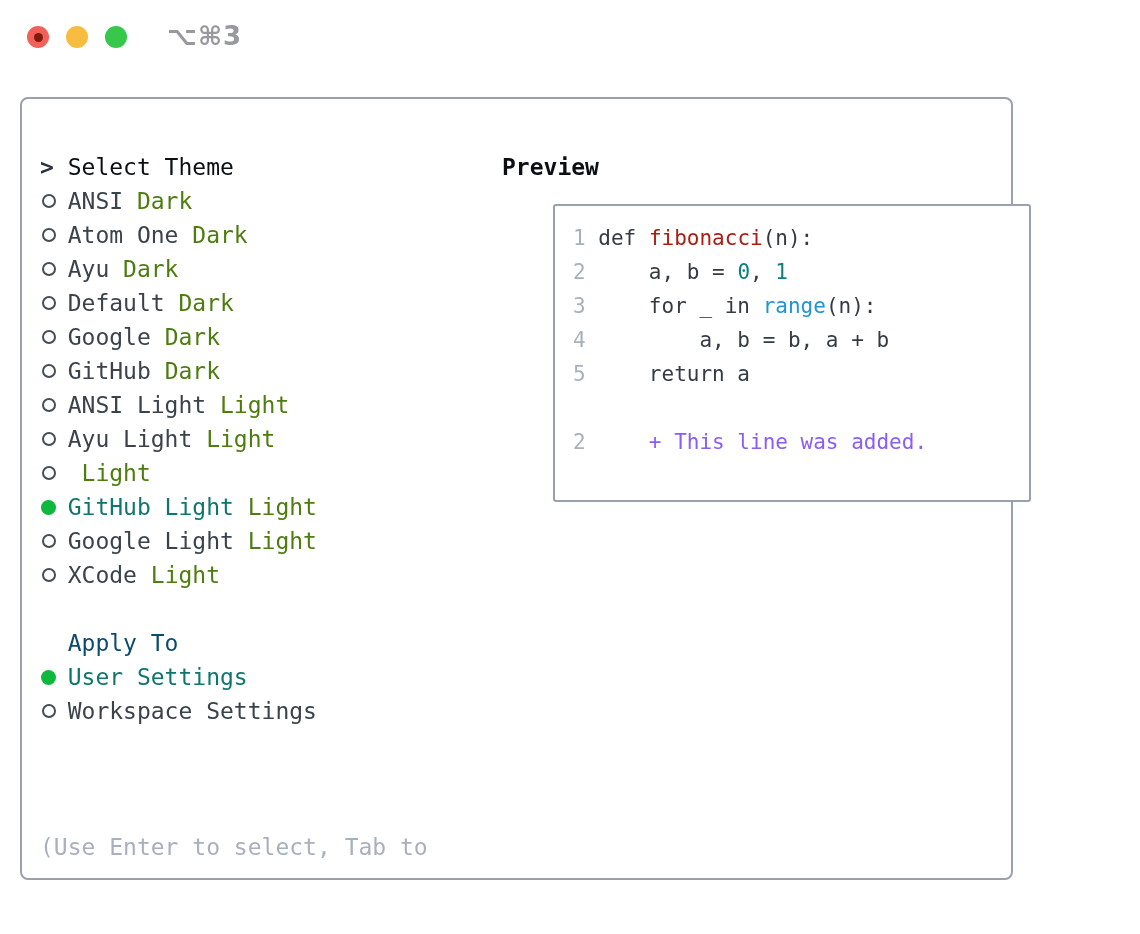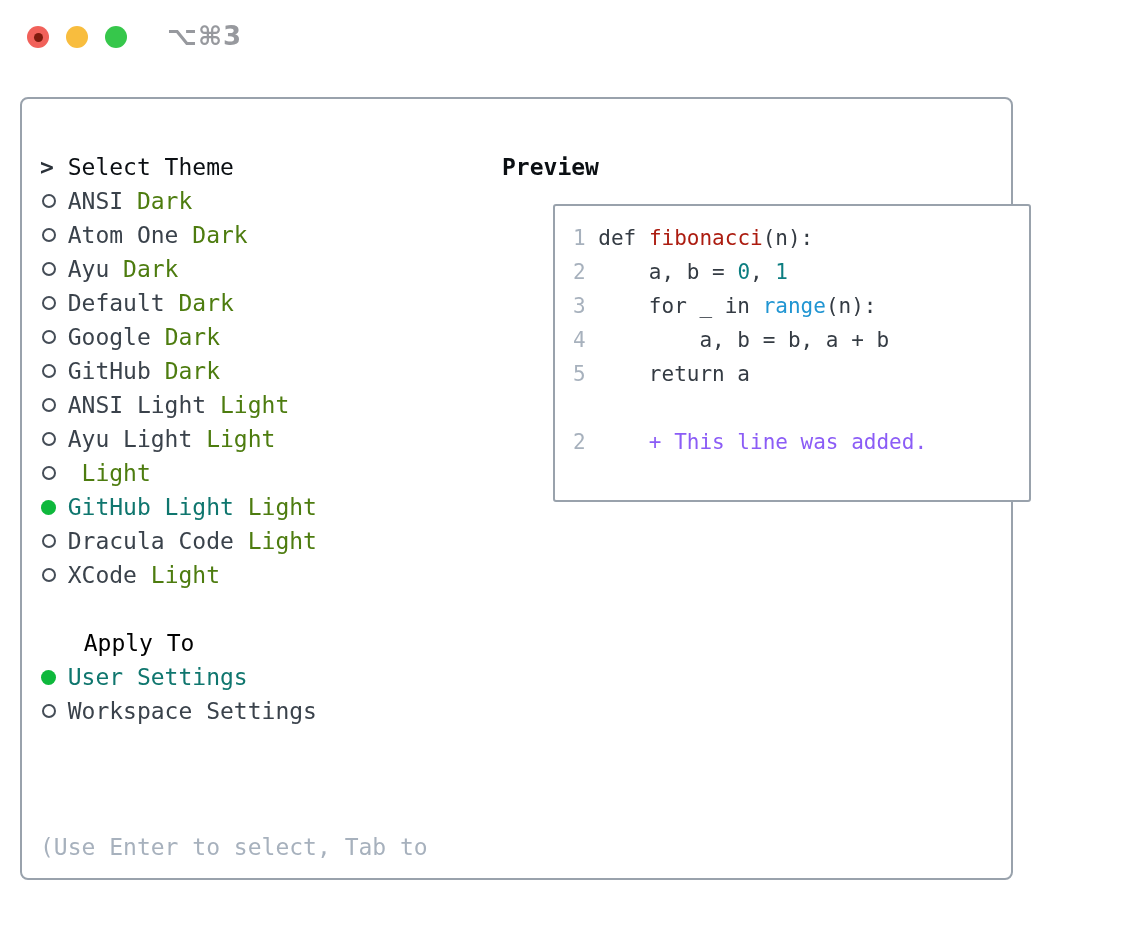--- a/index.html
+++ b/index.html
@@ -25,21 +25,21 @@
   .left{position:absolute;left:18px;top:51px;font-size:23px;line-height:34px;color:#3a424b;}
   .row{display:flex;align-items:center;height:34px;white-space:pre;}
   .marker{width:2ch;display:flex;align-items:center;flex:none;}
   .prompt{color:#2b323a;font-weight:bold;display:inline-block;}
   .hdr{color:#0b0f13;font-weight:normal;}
   .ring{width:14px;height:14px;box-sizing:border-box;border:2px solid #454d57;border-radius:50%;margin-left:2px;}
   .seldot{width:15px;height:15px;border-radius:50%;background:#0eb83c;margin-left:1px;}
   .item-name{color:#3a424b;}
   .item-name.sel{color:#0f766e;}
   .tag{color:#4d7c0f;margin-left:1ch;}
-  .apply-title{color:#000000;margin-left:16px;}
+  .apply-title{color:#0c4a6e;}
   .spacer{height:34px;}
   .hint{color:#a7b1bd;line-height:34px;white-space:pre;}
 
   
   .preview-title{position:absolute;left:480px;top:51px;height:34px;line-height:34px;
                  font-size:23px;font-weight:bold;color:#0b0f13;}
   .preview-box{position:absolute;left:487px;top:105px;width:478px;height:298px;box-sizing:border-box;
                border:2px solid #99a2ac;border-radius:3px;background:#ffffff;
                padding:15px 0 0 18px;overflow:hidden;margin-left:44px;}
   .pline{height:34px;line-height:34px;font-size:21px;white-space:pre;}
@@ -78,21 +78,21 @@
           <div class="row"><span class="marker"><span class="ring"></span></span><span class="item-name">ANSI</span><span class="tag">Dark</span></div>
           <div class="row"><span class="marker"><span class="ring"></span></span><span class="item-name">Atom One</span><span class="tag">Dark</span></div>
           <div class="row"><span class="marker"><span class="ring"></span></span><span class="item-name">Ayu</span><span class="tag">Dark</span></div>
           <div class="row"><span class="marker"><span class="ring"></span></span><span class="item-name">Default</span><span class="tag">Dark</span></div>
           <div class="row"><span class="marker"><span class="ring"></span></span><span class="item-name">Google</span><span class="tag">Dark</span></div>
           <div class="row"><span class="marker"><span class="ring"></span></span><span class="item-name">GitHub</span><span class="tag">Dark</span></div>
           <div class="row"><span class="marker"><span class="ring"></span></span><span class="item-name">ANSI Light</span><span class="tag">Light</span></div>
           <div class="row"><span class="marker"><span class="ring"></span></span><span class="item-name">Ayu Light</span><span class="tag">Light</span></div>
           <div class="row"><span class="marker"><span class="ring"></span></span><span class="tag">Light</span></div>
           <div class="row"><span class="marker"><span class="seldot"></span></span><span class="item-name sel">GitHub Light</span><span class="tag">Light</span></div>
-          <div class="row"><span class="marker"><span class="ring"></span></span><span class="item-name">Dracula Code</span><span class="tag">Light</span></div>
+          <div class="row"><span class="marker"><span class="ring"></span></span><span class="item-name">Google Light</span><span class="tag">Light</span></div>
           <div class="row"><span class="marker"><span class="ring"></span></span><span class="item-name">XCode</span><span class="tag">Light</span></div>
         </div>
 
       <div class="spacer"></div>
 
       <div class="row">
         <span class="marker"></span>
         <span class="apply-title">Apply To</span>
       </div>
 

